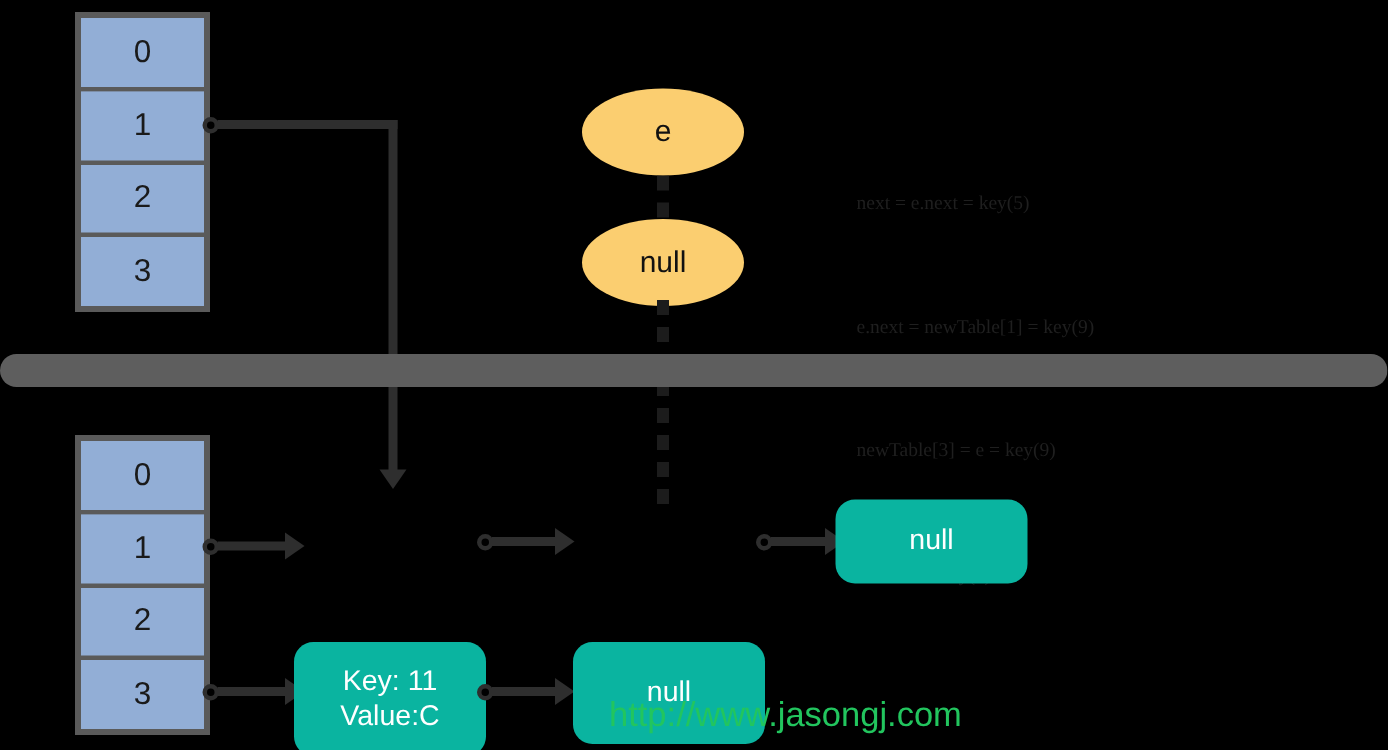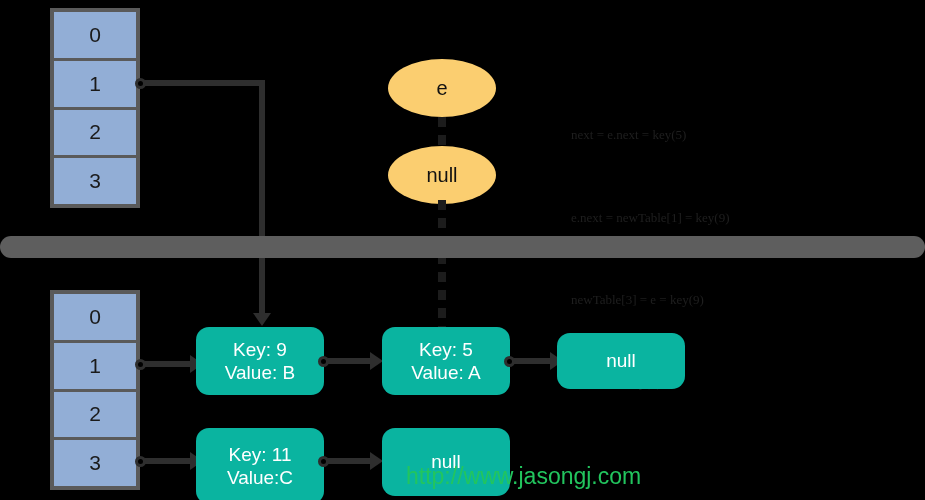--- a/index.html
+++ b/index.html
@@ -95,33 +95,25 @@
   </div>
 
   <div class="dot" style="left:135px;top:359px;"></div>
   <div class="ln" style="left:145px;top:361px;width:48px;height:6px;"></div>
   <div class="arrowR" style="left:190px;top:355px;"></div>
 
   <div class="dot" style="left:135px;top:456px;"></div>
   <div class="ln" style="left:145px;top:458px;width:48px;height:6px;"></div>
   <div class="arrowR" style="left:190px;top:452px;"></div>
 
-  <div class="node" style="left:196px;top:327px;width:128px;height:68px;">
-    <span>Key: 9</span>
-    <span>Value: B</span>
-  </div>
 
   <div class="dot" style="left:318px;top:356px;"></div>
   <div class="ln" style="left:328px;top:358px;width:45px;height:6px;"></div>
   <div class="arrowR" style="left:370px;top:352px;"></div>
 
-  <div class="node" style="left:382px;top:327px;width:128px;height:68px;">
-    <span>Key: 5</span>
-    <span>Value: A</span>
-  </div>
 
   <div class="dot" style="left:504px;top:356px;"></div>
   <div class="ln" style="left:514px;top:358px;width:40px;height:6px;"></div>
   <div class="arrowR" style="left:550px;top:352px;"></div>
 
   <div class="node" style="left:557px;top:333px;width:128px;height:56px;">
     <span>null</span>
   </div>
 
   <div class="node" style="left:196px;top:428px;width:128px;height:76px;">

